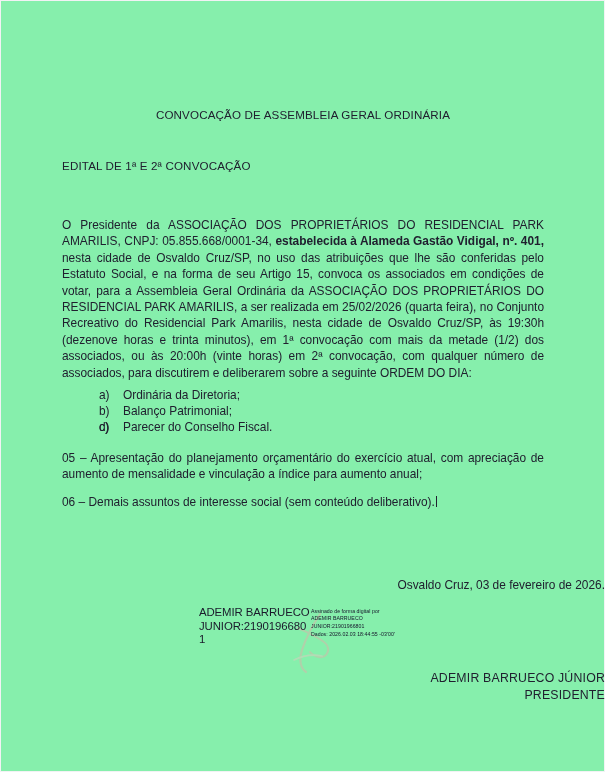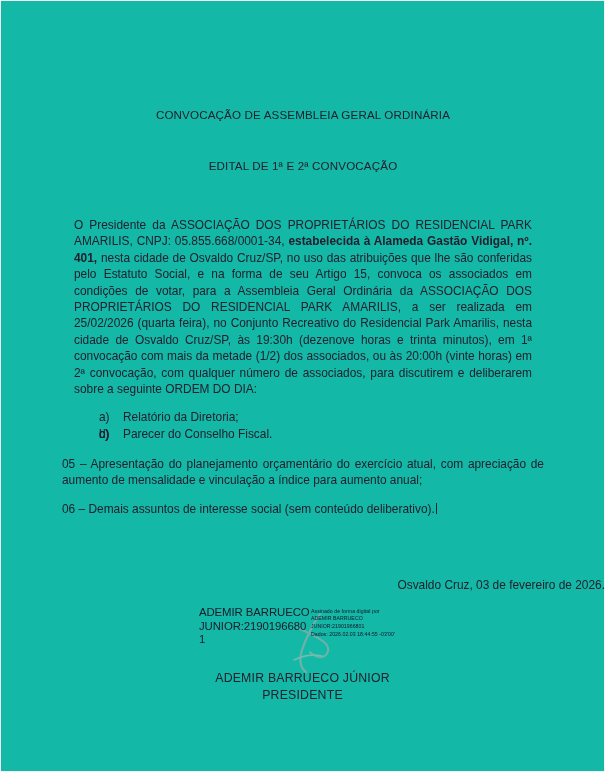--- a/index.html
+++ b/index.html
@@ -4,21 +4,21 @@
 <style>
   html, body {
     margin: 0;
     padding: 0;
     background: #ffffff;
   }
   .page {
     position: relative;
     width: 605px;
     height: 772px;
-    background: #14b8a6;
+    background: #86efac;
     box-sizing: border-box;
     overflow: hidden;
     font-family: "Liberation Sans", sans-serif;
     color: #1c1c2e;
   }
   
   .page-edge {
     position: absolute;
     left: 0; top: 0; right: 0; bottom: 0;
     border: 1px solid #f2f2f4;
@@ -33,33 +33,33 @@
   }
 
   .title-main {
     text-align: center;
     font-size: 11.6px;
     letter-spacing: .15px;
     margin-top: 108px;
     color: #20202f;
   }
   .title-sub {
-    text-align: center;
+    text-align: left;
     font-size: 11.6px;
     letter-spacing: .15px;
     margin-top: 38px;
     color: #20202f;
   }
 
   .para {
     text-align: justify;
     font-size: 11.9px;
     line-height: 16.4px;
     color: #20202f;
-    margin: 12px;
+    margin: 0;
   }
   .para.first { margin-top: 45px; }
 
   .bold { font-weight: bold; }
 
   .item-para {
     text-align: justify;
     font-size: 11.9px;
     line-height: 16.4px;
     color: #20202f;
@@ -149,21 +149,21 @@
     position: absolute;
     left: 290px;
     top: 6px;
     width: 44px;
     height: 62px;
     opacity: .42;
     pointer-events: none;
   }
 
   .sig-footer {
-    text-align: center;
+    text-align: right;
     font-size: 12.3px;
     line-height: 17px;
     color: #20202f;
     margin-top: 2px;
     letter-spacing: .2px;
   }
 </style>
 </head>
 <body>
 
@@ -173,22 +173,22 @@
   <div class="doc-body">
 
     <div class="title-main">CONVOCAÇÃO DE ASSEMBLEIA GERAL ORDINÁRIA</div>
 
     <div class="title-sub">EDITAL DE 1ª E 2ª CONVOCAÇÃO</div>
 
     <p class="para first"><span>O Presidente da ASSOCIAÇÃO DOS PROPRIETÁRIOS DO RESIDENCIAL PARK AMARILIS, CNPJ: 05.855.668/0001-34, </span><span class="bold">estabelecida à Alameda Gastão Vidigal, nº. 401,</span><span> nesta cidade de Osvaldo Cruz/SP, no uso das atribuições que lhe são conferidas pelo Estatuto Social, e na forma de seu Artigo 15, convoca os associados em condições de votar, para a Assembleia Geral Ordinária da ASSOCIAÇÃO DOS PROPRIETÁRIOS DO RESIDENCIAL PARK AMARILIS, a ser realizada em 25/02/2026 (quarta feira), no Conjunto Recreativo do Residencial Park Amarilis, nesta cidade de Osvaldo Cruz/SP, às 19:30h (dezenove horas e trinta minutos), em 1ª convocação com mais da metade (1/2) dos associados, ou às 20:00h (vinte horas) em 2ª convocação, com qualquer número de associados, para discutirem e deliberarem sobre a seguinte ORDEM DO DIA:</span></p>
 
 
     <ul class="sub-list">
-      <li><span class="marker">a)</span><span class="txt">Relatório da Diretoria;</span></li>
-      <li><span class="marker">b)</span></li>
+      <li><span class="marker">a)</span><span class="txt">Ordinária da Diretoria;</span></li>
+      <li><span class="marker">b)</span><span class="txt">Balanço Patrimonial;</span></li>
       <li><span class="marker">c)</span></li>
       <li><span class="marker">d)</span><span class="txt">Parecer do Conselho Fiscal.</span></li>
     </ul>
 
     <p class="item-para gap-14"><span>05 – </span><span>Apresentação do planejamento orçamentário do exercício atual, com apreciação de aumento de mensalidade e vinculação a índice para aumento anual;</span></p>
 
 
     <p class="item-para gap-12"><span>06 – </span><span>Demais assuntos de interesse social (sem conteúdo deliberativo).</span><span class="caret"></span></p>
 
   </div>

